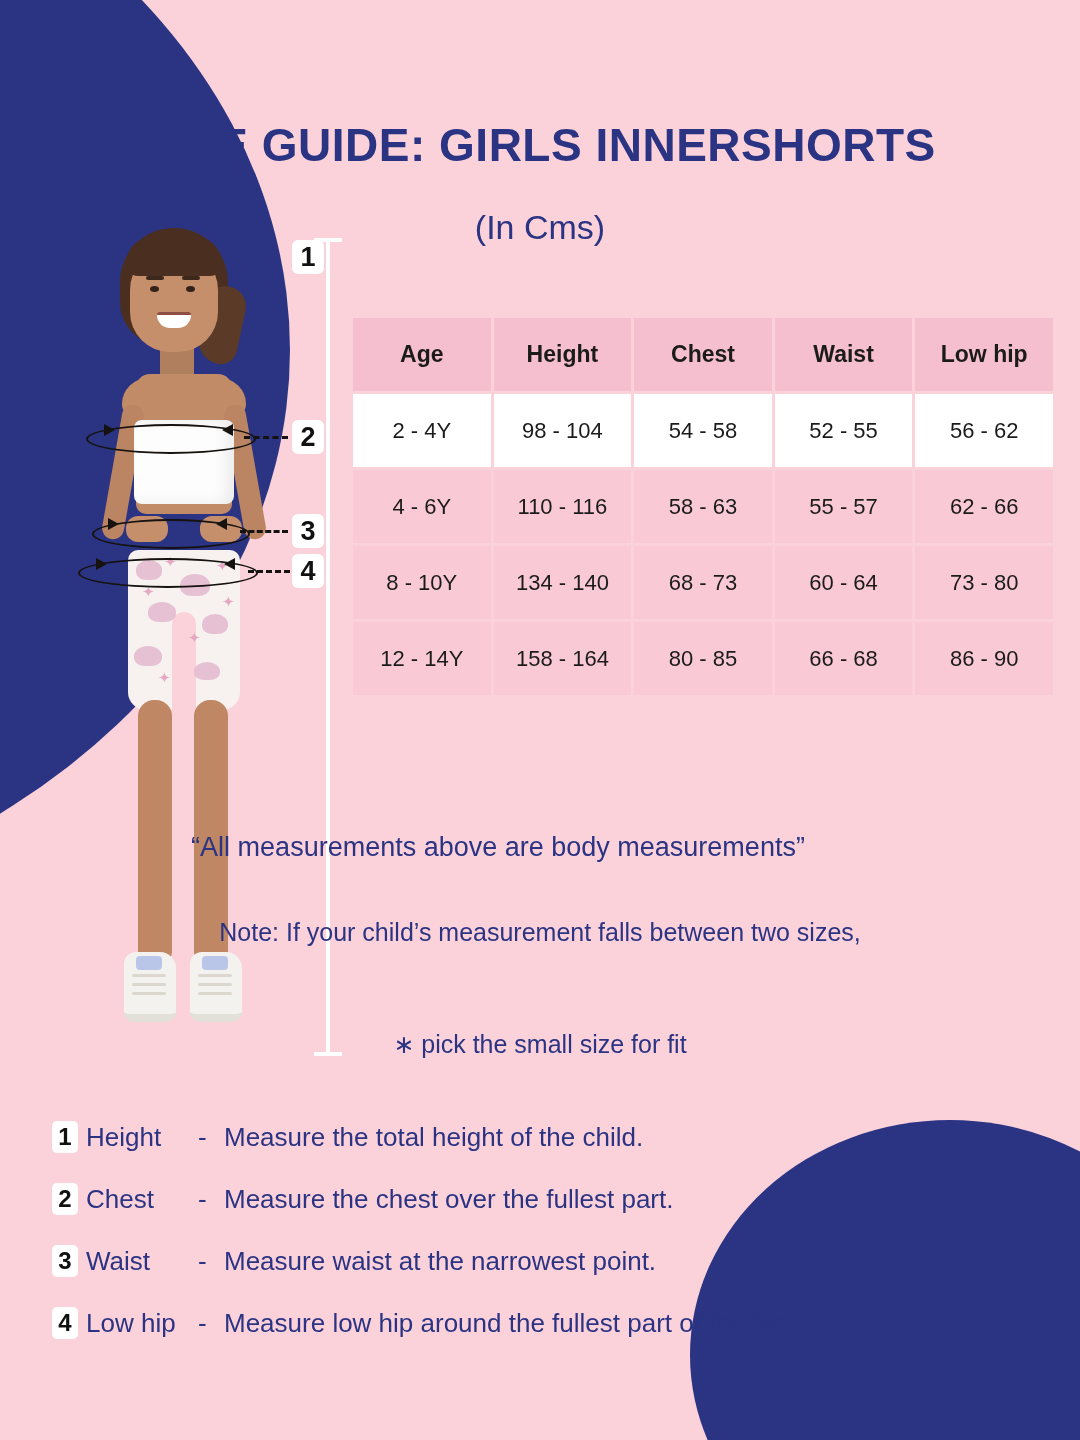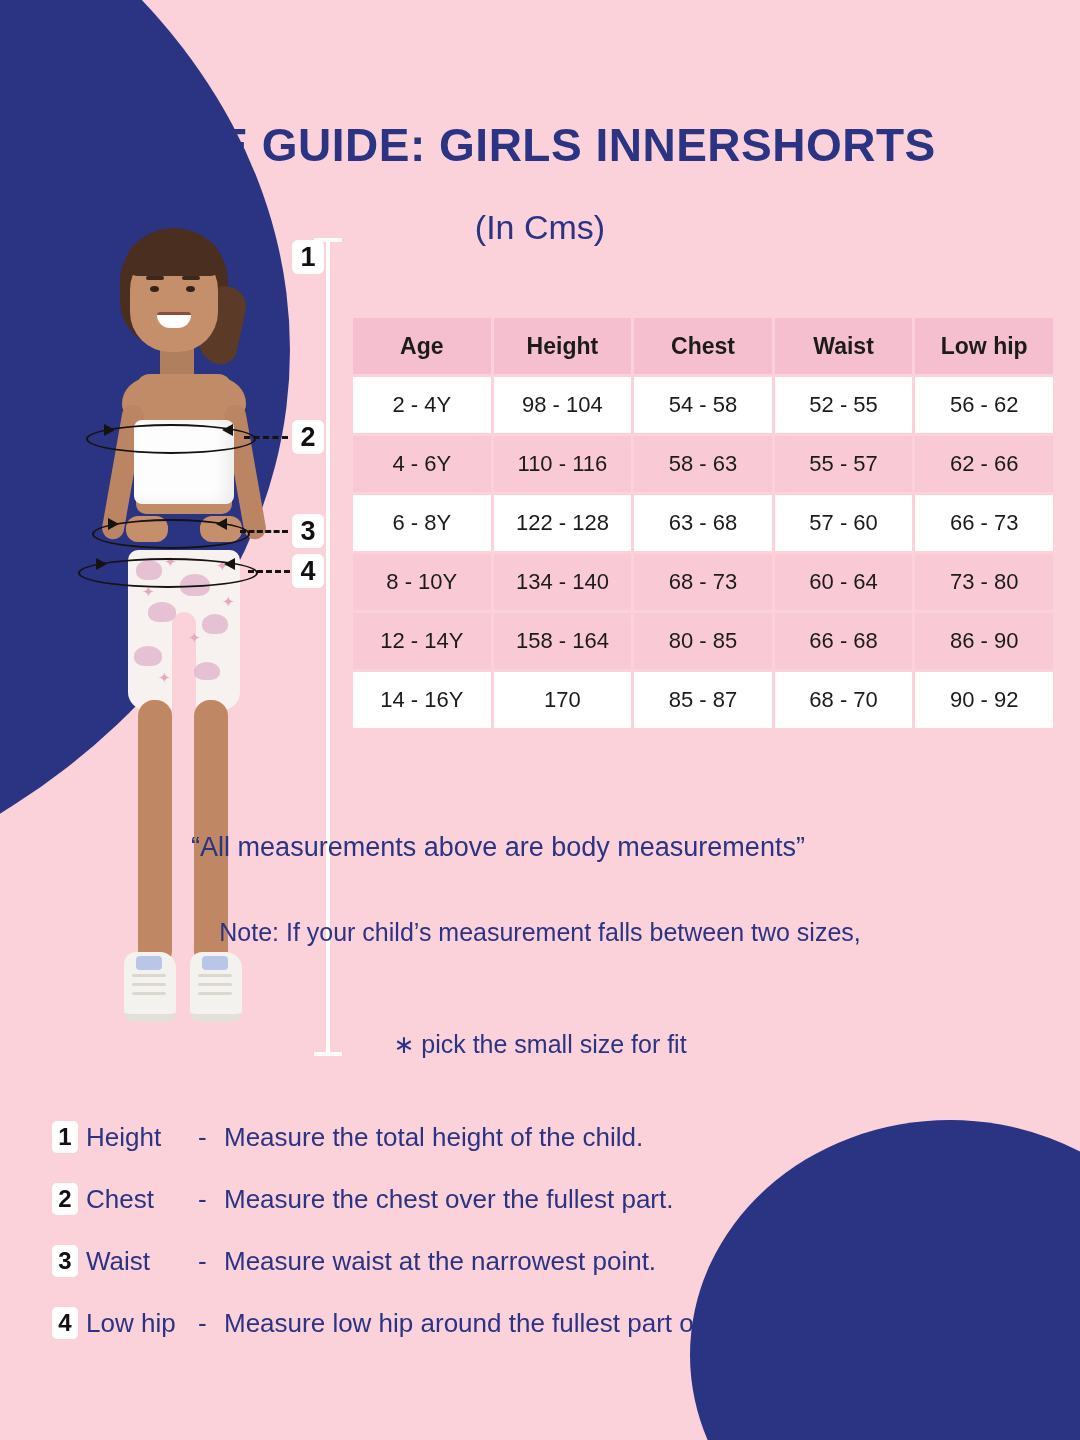--- a/index.html
+++ b/index.html
@@ -261,21 +261,21 @@
   table.size {
     width: 100%;
     border-collapse: separate;
     border-spacing: 3px;
     table-layout: fixed;
   }
   table.size th, table.size td {
     text-align: center;
     font-size: 22px;
     color: #1b1b1b;
-    height: 56px;
+    height: 73px;
     padding: 0;
     font-family: "Liberation Sans", sans-serif;
   }
   table.size th {
     background: #f6bfcf;
     font-weight: bold;
     font-size: 23px;
   }
   tr.odd td  { background: #ffffff; }
   tr.even td { background: #f9c9d6; }
@@ -449,48 +449,34 @@
           <td>52 - 55</td>
           <td>56 - 62</td>
         </tr>
         <tr class="even">
           <td>4 - 6Y</td>
           <td>110 - 116</td>
           <td>58 - 63</td>
           <td>55 - 57</td>
           <td>62 - 66</td>
         </tr>
-        <tr class="odd">
-          <td>6 - 8Y</td>
-          <td>122 - 128</td>
-          <td>63 - 68</td>
-          <td>57 - 60</td>
-          <td>66 - 73</td>
-        </tr>
         <tr class="even">
           <td>8 - 10Y</td>
           <td>134 - 140</td>
           <td>68 - 73</td>
           <td>60 - 64</td>
           <td>73 - 80</td>
         </tr>
         <tr class="even">
           <td>12 - 14Y</td>
           <td>158 - 164</td>
           <td>80 - 85</td>
           <td>66 - 68</td>
           <td>86 - 90</td>
         </tr>
-        <tr class="odd">
-          <td>14 - 16Y</td>
-          <td>170</td>
-          <td>85 - 87</td>
-          <td>68 - 70</td>
-          <td>90 - 92</td>
-        </tr>
       </tbody>
     </table>
   </div>
 
   <div class="quote">“All measurements above are body measurements”</div>
   <div class="note-line note-1">Note: If your child’s measurement falls between two sizes,</div>
   <div class="note-line note-3">∗ pick the small size for fit</div>
 
   <div class="legend">
     <div class="legend-row">

